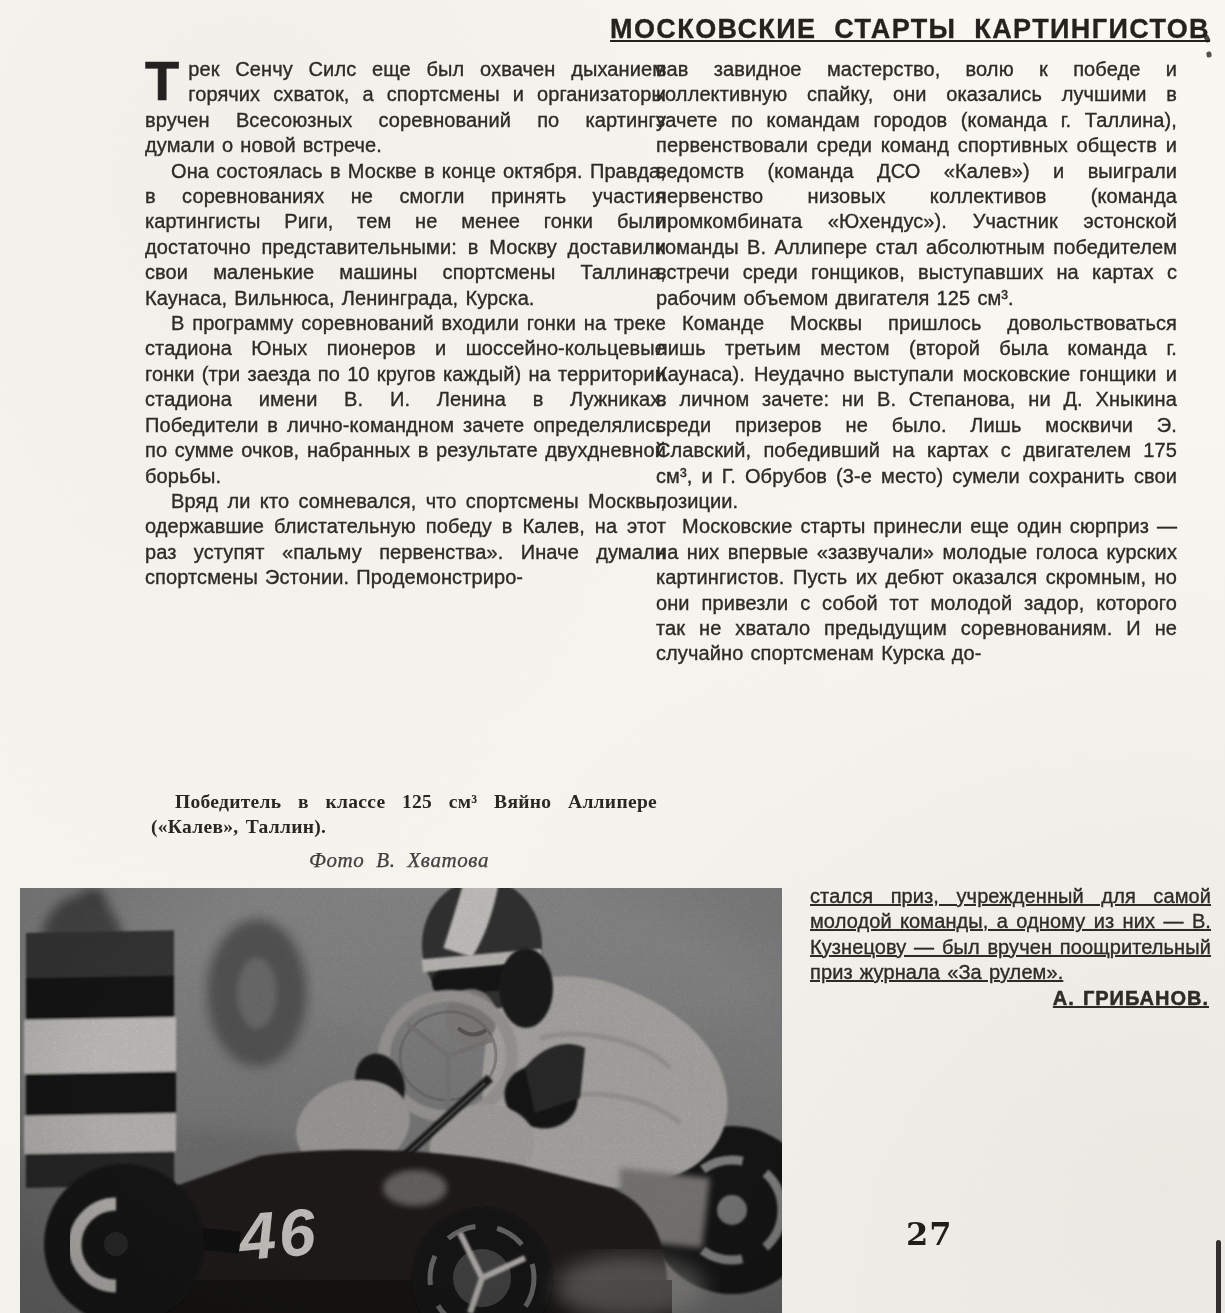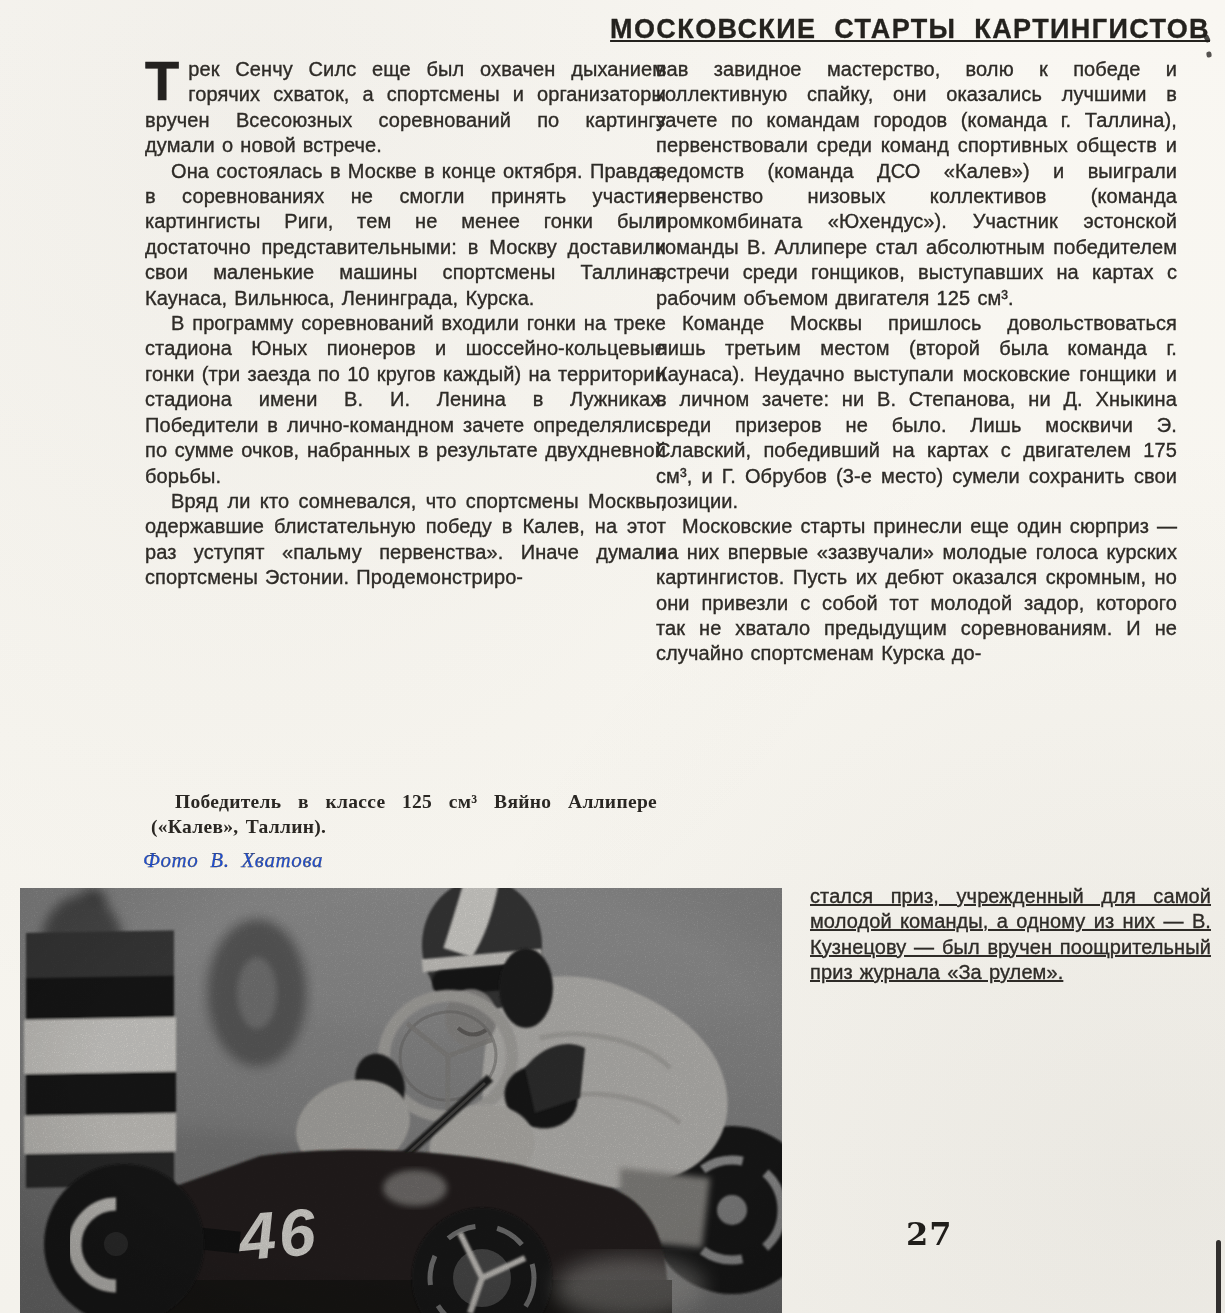--- a/index.html
+++ b/index.html
@@ -34,23 +34,23 @@
     float:left;font:700 56px/44px "Liberation Sans", sans-serif;
     color:#242220;margin:2px 9px 0 0;letter-spacing:0;
     -webkit-text-stroke:0.6px #242220;
   }
   .caption-block{
     position:absolute;left:143px;top:781px;width:522px;color:#2a2723;
     font:700 19.5px/25px "Liberation Serif", serif;letter-spacing:0.3px;
   }
   .caption-block .cap-text{margin:8px;text-indent:24px;text-align:justify;word-spacing:2px;}
   .caption-block .cap-credit{
-    margin:8px 10px 0 0;text-align:left;
+    margin:8px 10px 0 0;text-align:center;
     font:italic 400 21px/26px "Liberation Serif", serif;
-    word-spacing:6px;letter-spacing:0.6px;color:#1d4ed8;
+    word-spacing:6px;letter-spacing:0.6px;color:#404040;
     -webkit-text-stroke:0.25px #35322d;
   }
   .author{
     text-align:right;font-weight:700;letter-spacing:1px;margin-top:3px;
     padding-right:2px;-webkit-text-stroke:0.5px #2e2b27;
   }
   .photo{
     position:absolute;left:20px;top:888px;width:762px;height:425px;
     filter:blur(0.3px) contrast(0.97);
   }
@@ -83,20 +83,21 @@
 </div>
 
 <div class="col right-col-a">
   <p>вав завидное мастерство, волю к победе и коллективную спайку, они оказались лучшими в зачете по командам городов (команда г. Таллина), первенствовали среди команд спортивных обществ и ведомств (команда ДСО «Калев») и выиграли первенство низовых коллективов (команда промкомбината «Юхендус»). Участник эстонской команды В. Аллипере стал абсолютным победителем встречи среди гонщиков, выступавших на картах с рабочим объемом двигателя 125 см³.</p>
   <p class="ind">Команде Москвы пришлось довольствоваться лишь третьим местом (второй была команда г. Каунаса). Неудачно выступали московские гонщики и в личном зачете: ни В. Степанова, ни Д. Хныкина среди призеров не было. Лишь москвичи Э. Славский, победивший на картах с двигателем 175 см³, и Г. Обрубов (3-е место) сумели сохранить свои позиции.</p>
   <p class="ind">Московские старты принесли еще один сюрприз — на них впервые «зазвучали» молодые голоса курских картингистов. Пусть их дебют оказался скромным, но они привезли с собой тот молодой задор, которого так не хватало предыдущим соревнованиям. И не случайно спортсменам Курска до-</p>
 </div>
 
 <div class="col right-col-b">
   <p>стался приз, учрежденный для самой молодой команды, а одному из них — В. Кузнецову — был вручен поощрительный приз журнала «За рулем».</p>
+  <p class="author">А. ГРИБАНОВ.</p>
 </div>
 
 <div class="photo">
   <svg width="762" height="425" viewBox="0 0 762 425" xmlns="http://www.w3.org/2000/svg">
     <defs>
       <linearGradient id="bgG" x1="0" y1="0" x2="0" y2="1">
         <stop offset="0" stop-color="#a3a3a3"></stop>
         <stop offset="0.35" stop-color="#959595"></stop>
         <stop offset="0.7" stop-color="#888888"></stop>
         <stop offset="1" stop-color="#7c7c7c"></stop>

